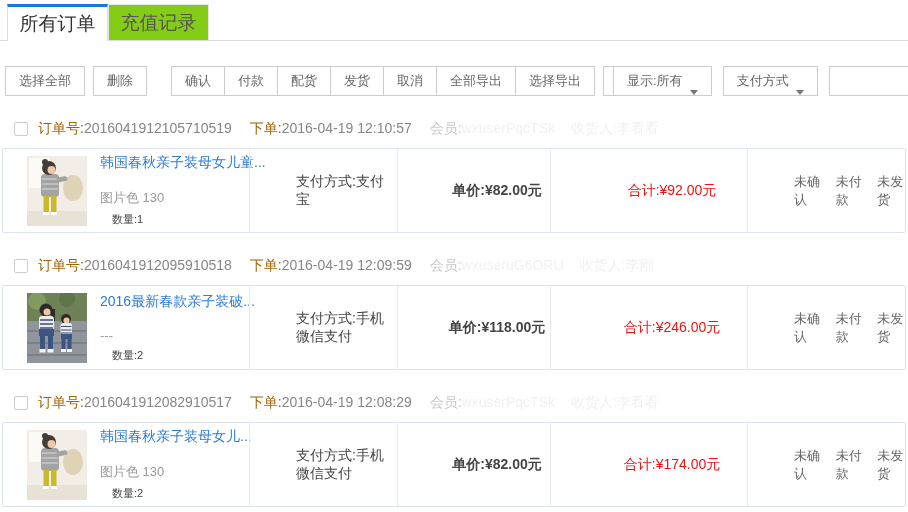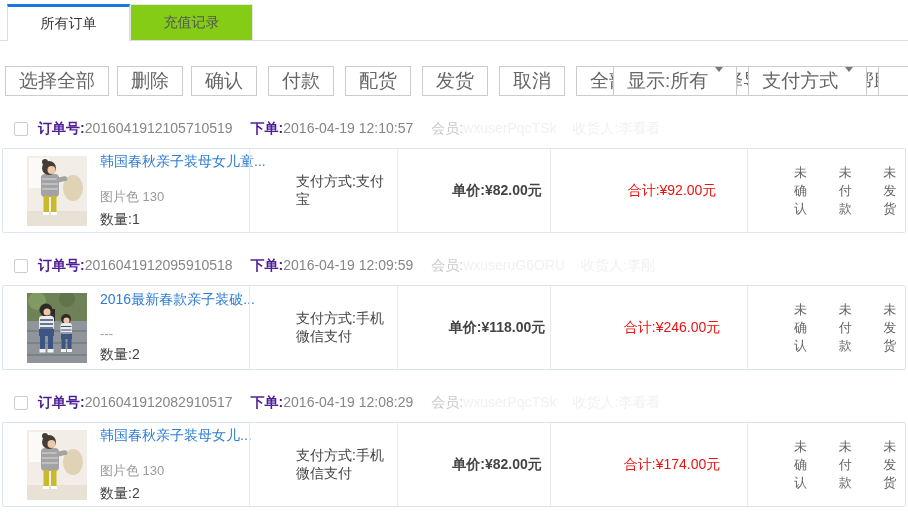--- a/index.html
+++ b/index.html
@@ -1,67 +1,67 @@
 <!DOCTYPE html>
 <html><head>
 <meta charset="utf-8">
 <style>
   html,body{margin:0;padding:0;width:908px;height:512px;overflow:hidden;background:#fff;
     font-family:"Liberation Sans","DejaVu Sans",sans-serif;}
   *{box-sizing:border-box;}
 
   
   .tabbar{display:flex;align-items:flex-end;height:41px;border-bottom:1px solid #ddd;padding-left:7px;}
-  .tab{width:123px;display:flex;align-items:center;justify-content:center;font-size:14px;cursor:pointer;}
+  .tab{width:101px;display:flex;align-items:center;justify-content:center;font-size:19px;cursor:pointer;}
   .tab.active{height:37px;background:#fff;border:1px solid #ddd;border-bottom:none;
     border-top:3px solid #1678dd;color:#333;margin-bottom:-1px;}
   .tab.inactive{height:36px;background:#84cc16;border:1px solid #e6e6e6;border-bottom:none;color:#555;}
 
   
   .toolbar{position:relative;margin-top:25px;padding-left:5px;height:30px;display:flex;align-items:center;}
   .btn{height:30px;line-height:28px;border:1px solid #ccc;background:#fff;color:#666;
-    font-size:19px;padding:0 13px;cursor:pointer;white-space:nowrap;}
+    font-size:13px;padding:0 13px;cursor:pointer;white-space:nowrap;}
   .gap{margin-left:8px;}
-  .btn-group{display:flex;margin-left:8px;gap:12px;}
+  .btn-group{display:flex;margin-left:24px;}
   .btn-group .btn{margin-left:-1px;}
   .btn-group .btn:first-child{margin-left:0;}
   .toolbar-right{position:absolute;left:613px;top:0;display:flex;gap:11px;align-items:center;}
-  .dd{display:flex;align-items:flex-start;}
+  .dd{display:flex;align-items:flex-end;}
   .caret{width:0;height:0;border-left:4px solid transparent;border-right:4px solid transparent;
     border-top:5px solid #777;margin-left:7px;}
   .search{width:130px;height:30px;border:1px solid #ccc;outline:none;padding:0 6px;font-size:14px;background:#fff;}
 
   
   .orders{padding:0 2px;}
   .order-head{display:flex;align-items:center;height:26px;margin:20px 0 6px;padding-left:12px;
     font-size:14px;white-space:nowrap;}
   .cb{width:14px;height:14px;border:1px solid #ccc;border-radius:2px;background:#fff;margin-right:10px;flex:none;cursor:pointer;}
   .oh-item{margin-right:18px;}
-  .oh-label{color:#4c1d95;font-weight:bold;}
+  .oh-label{color:#a16207;}
   .oh-val{color:#868686;}
   .oh-member-label{color:#c9c9c9;}
   .oh-member-val{color:#f1f1f1;}
   .oh-consignee{color:#f1f1f1;margin-left:16px;}
 
   .order-body{border:1px solid #dde4ed;border-radius:2px;height:85px;display:flex;}
   .col{display:flex;align-items:center;justify-content:center;padding-left:46px;}
   .col + .col{border-left:1px solid #e9e9e9;}
   .col-product{width:246px;justify-content:flex-start;padding-left:24px;}
   .photo{width:60px;height:70px;flex:none;cursor:pointer;overflow:hidden;}
   .photo svg{display:none;width:60px;height:70px;}
   .photo[data-variant="girl-yellow"] .v-girl{display:block;}
   .photo[data-variant="mom-daughter"] .v-mom{display:block;}
   .pinfo{margin-left:13px;display:flex;flex-direction:column;gap:5px;min-width:0;}
   .ptitle{color:#2d7cd4;font-size:14px;white-space:nowrap;cursor:pointer;}
   .pcolor{color:#9a9a9a;font-size:13px;margin-top:12px;}
-  .pqty{color:#444;font-size:14px;}
+  .pqty{color:#444;font-size:11px;margin-left:12px;}
   .col-pay{width:148px;font-size:14px;color:#444;}
   .col-unit{width:153px;font-size:14px;color:#444;font-weight:bold;}
   .col-total{width:197px;font-size:14px;color:#ee1111;}
-  .col-status{flex:1;gap:23px;color:#666;font-size:13px;align-items:center;}
+  .col-status{flex:1;gap:14px;color:#666;font-size:13px;align-items:center;}
 </style>
 </head>
 <body>
 
 <div class="tabbar">
   <div class="tab active">所有订单</div>
   <div class="tab inactive">充值记录</div>
 </div>
 
 <div class="toolbar">

